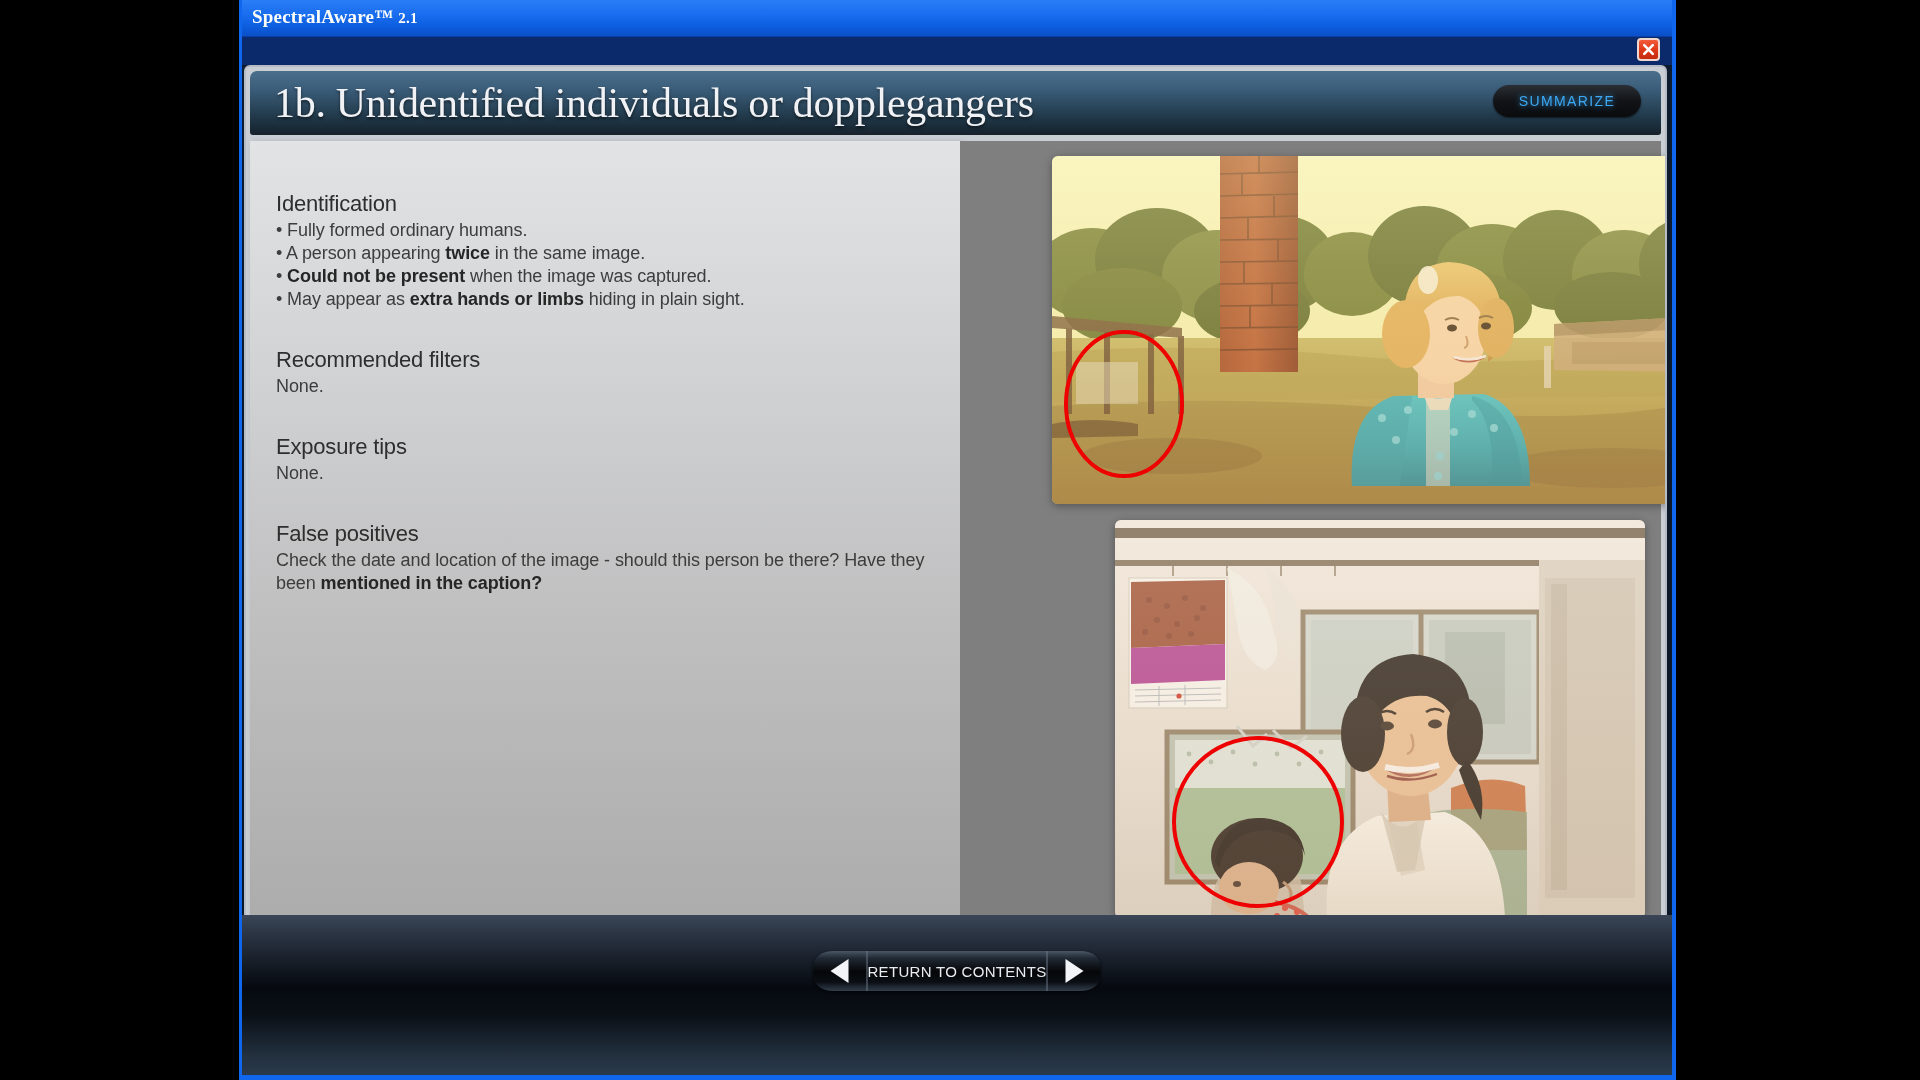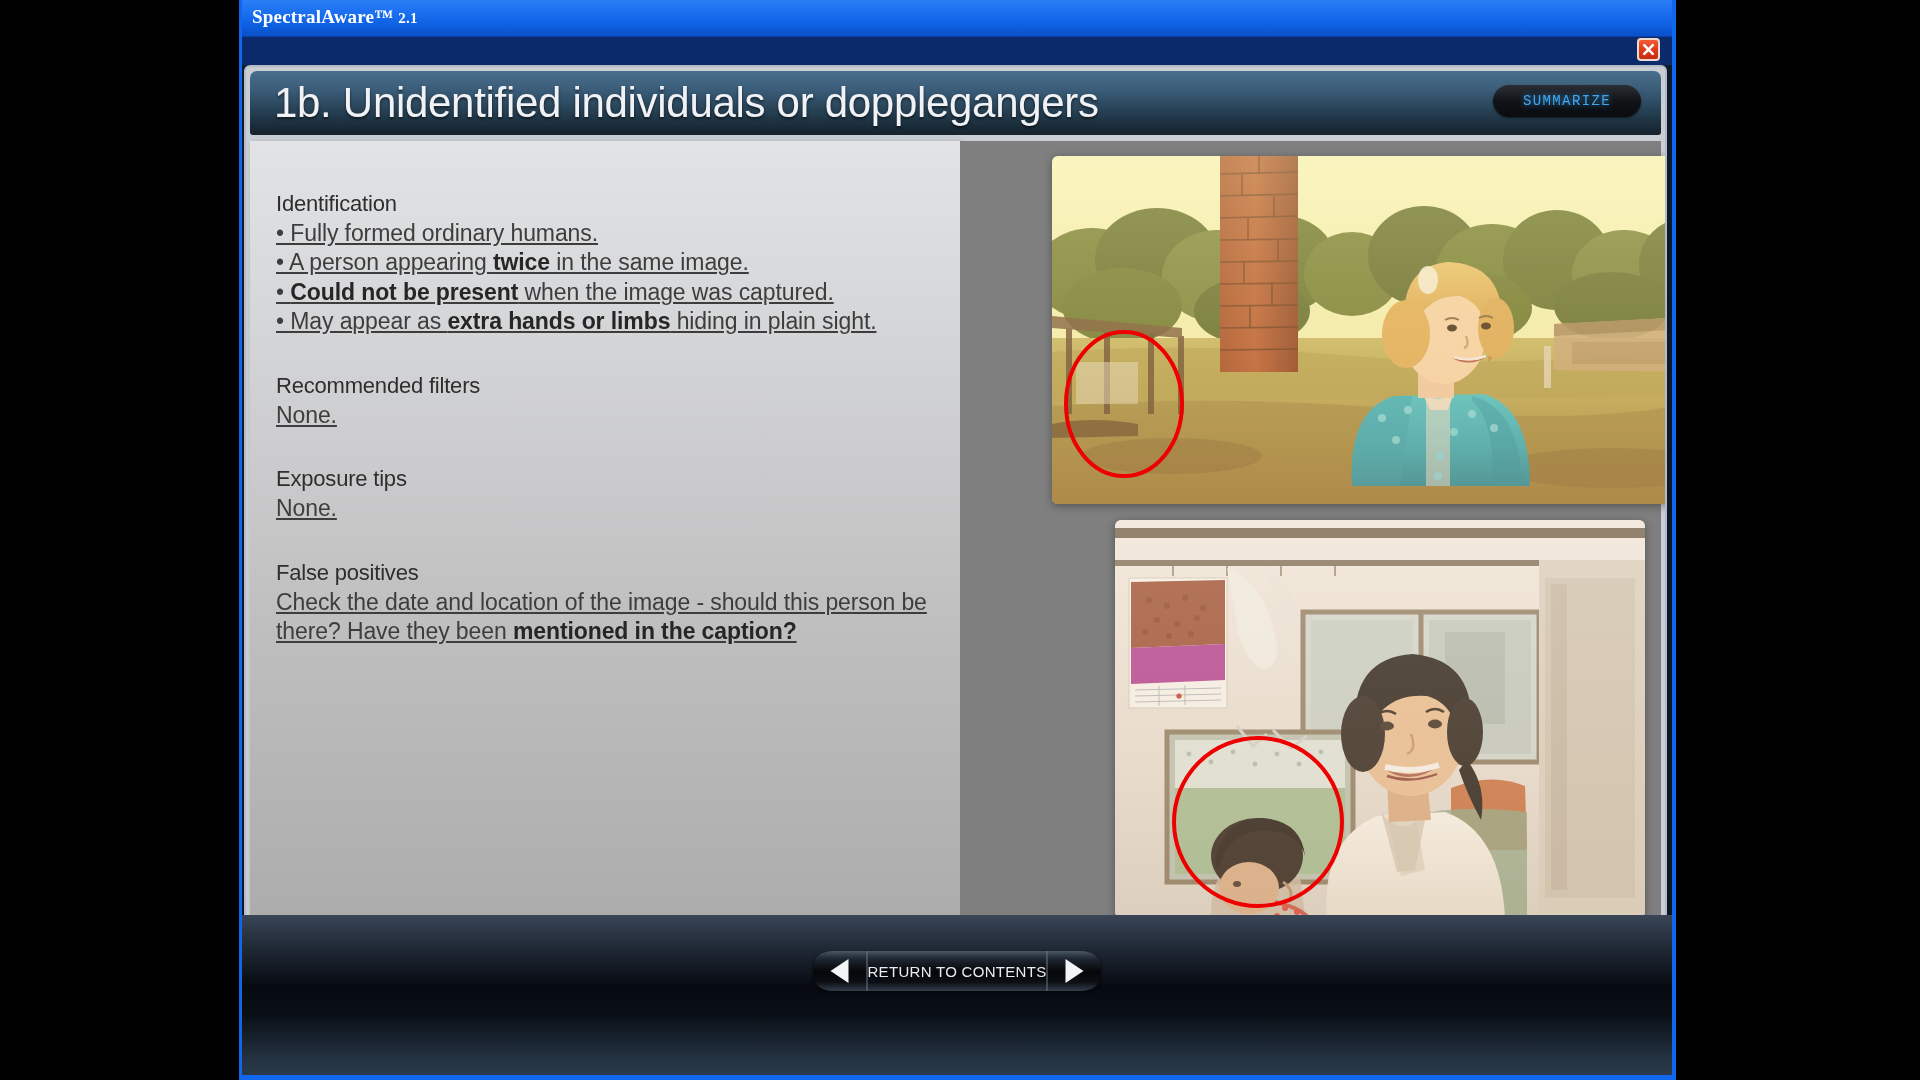--- a/index.html
+++ b/index.html
@@ -116,41 +116,41 @@
     width: 1411px; height: 64px;
     background: linear-gradient(180deg, #4a6f8c 0%, #3a5c78 30%, #1f3646 75%, #16212c 100%);
     border-radius: 7px 7px 3px 3px;
     box-sizing: border-box;
   }
   #slide-title {
     position: absolute;
     left: 24px; top: 8px;
     font-size: 42px;
     color: #f0f2f5;
-    font-family: Liberation Sans, sans-serif;
+    font-family: Liberation Serif, serif;
     letter-spacing: -0.3px;
     white-space: nowrap;
     text-shadow: 0 2px 3px rgba(0,0,0,0.55);
   }
   #summarize-button {
     position: absolute;
     right: 20px; top: 14px;
     width: 148px; height: 32px;
     border-radius: 16px;
     background: linear-gradient(180deg, #2b2f34 0%, #121418 48%, #0a0b0d 100%);
     display: flex; align-items: center; justify-content: center;
     cursor: pointer;
     box-shadow: 0 1px 2px rgba(0,0,0,0.6);
   }
   #summarize-label {
     font-size: 14px;
     letter-spacing: 1.4px;
     color: #3da9f5;
     text-shadow: 0 0 6px rgba(60,170,245,0.85);
-    font-family: Liberation Mono, monospace;
+    font-family: Liberation Sans, sans-serif;
   }
 
   
   #left-panel {
     position: absolute;
     left: 4px; top: 74px;
     width: 710px; height: 830px;
     background: linear-gradient(180deg, #e2e3e5 0%, #d5d6d8 22%, #bfbfc0 58%, #a9a9a9 100%);
     border-radius: 0 0 8px 0;
     box-shadow: 4px 3px 7px rgba(0,0,0,0.30);
@@ -175,26 +175,25 @@
     font-family: "Liberation Sans", sans-serif;
   }
   .sec-heading {
     font-size: 22px;
     color: #2e2e2e;
     margin: 0 0 2px 0;
     font-weight: normal;
     letter-spacing: -0.2px;
   }
   .sec-body {
-    font-size: 23px;
+    font-size: 18px;
     line-height: 1.28;
     color: #3d3d3d;
     margin: 0;
     letter-spacing: -0.1px;
-    text-decoration: underline;
   }
   .sec-block { margin-bottom: 36px; }
   .bullet-line { margin: 0; }
   .em { font-weight: bold; color: #262626; }
 
   #note-line {
     position: absolute;
     left: 18px; bottom: 22px;
     font-size: 20px;
     color: #3d3d3d;

